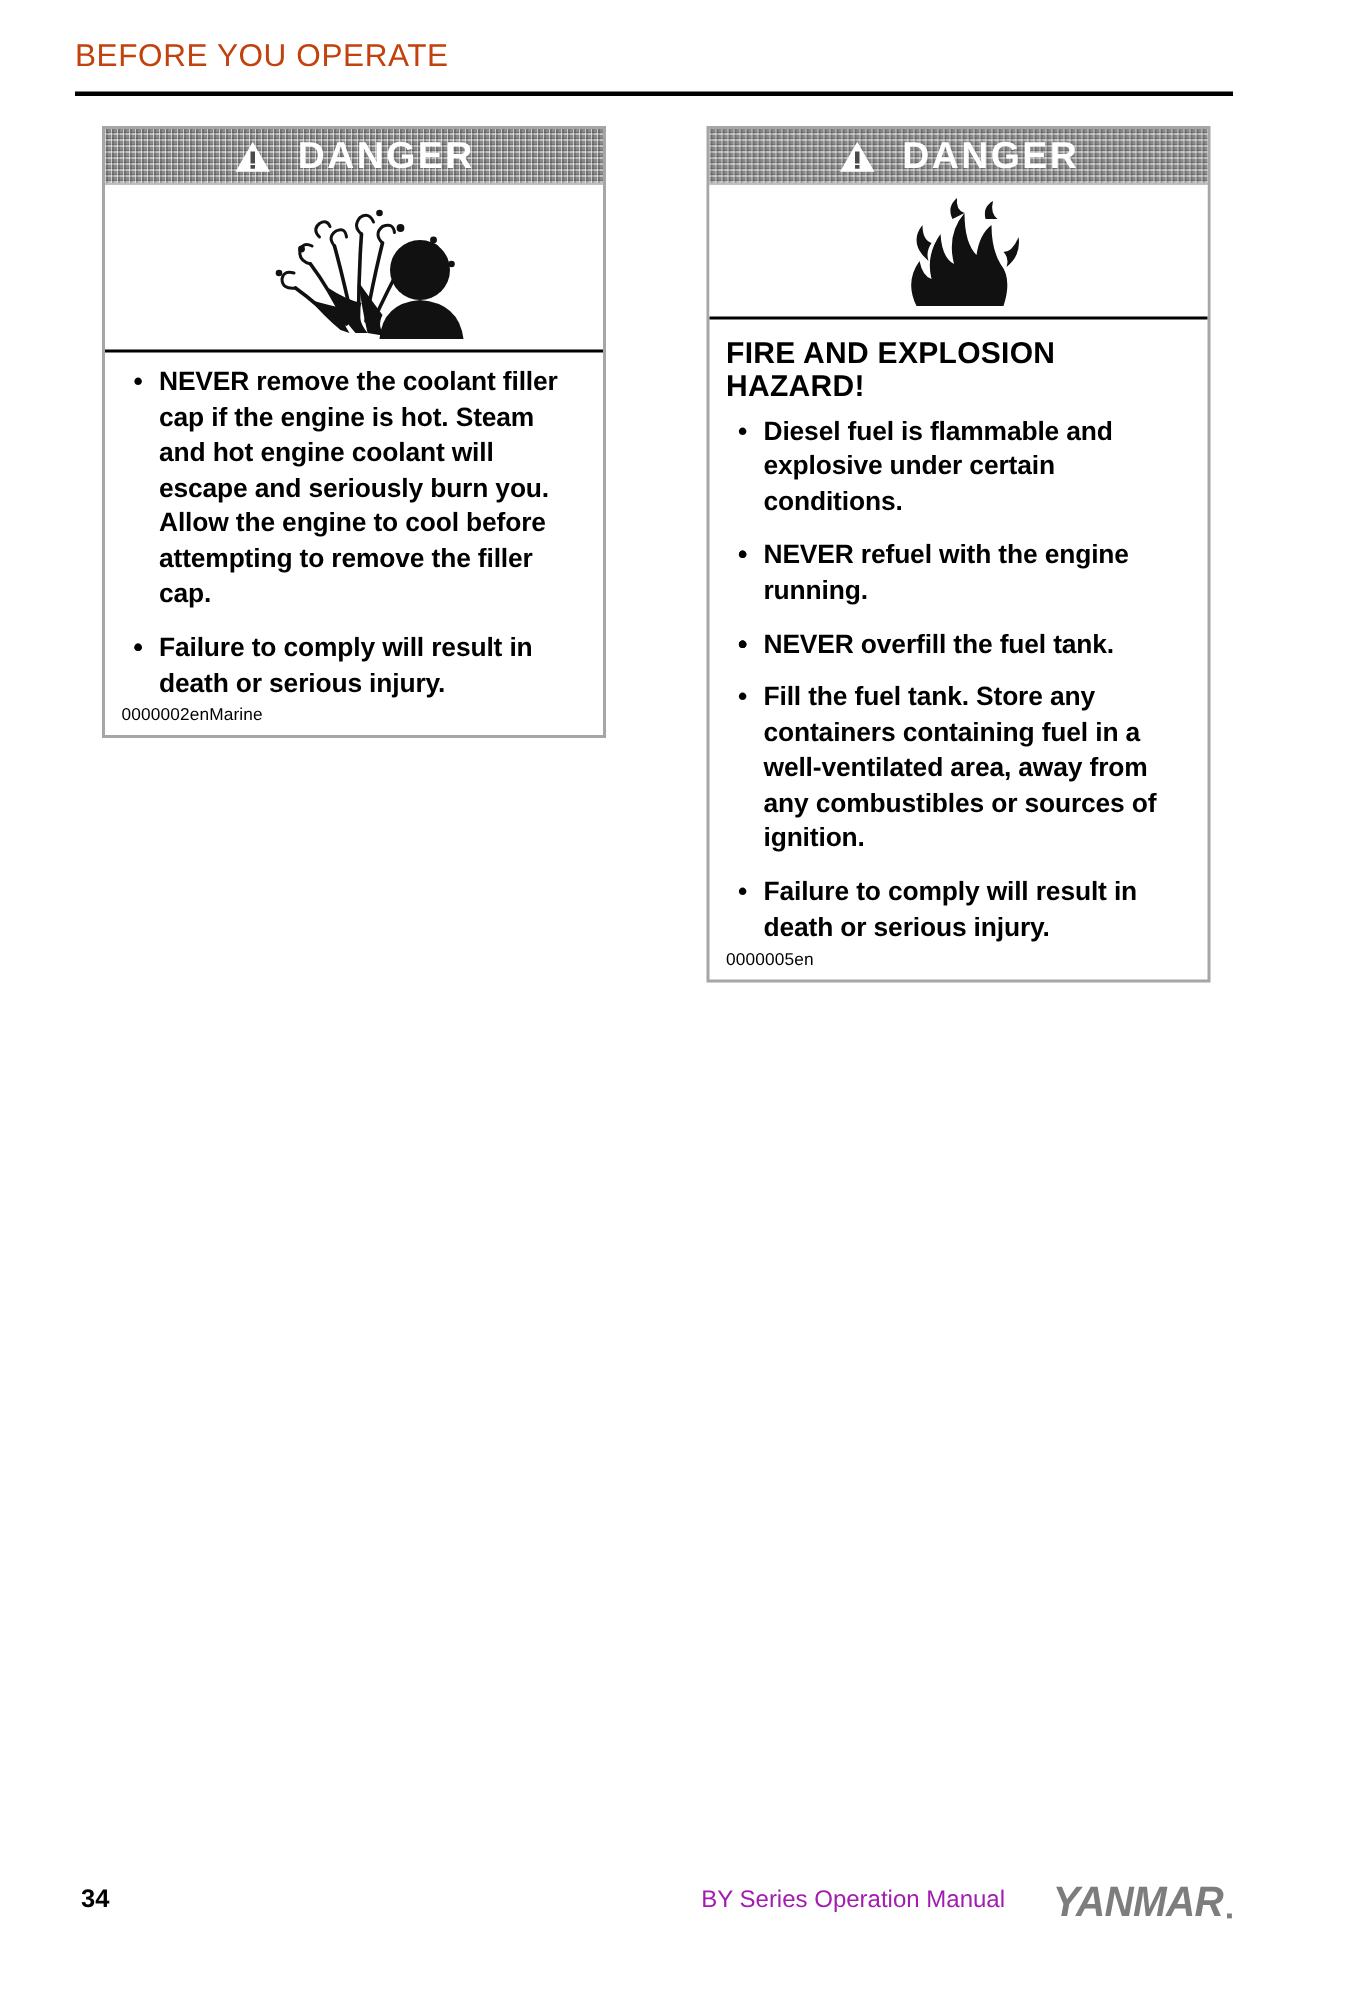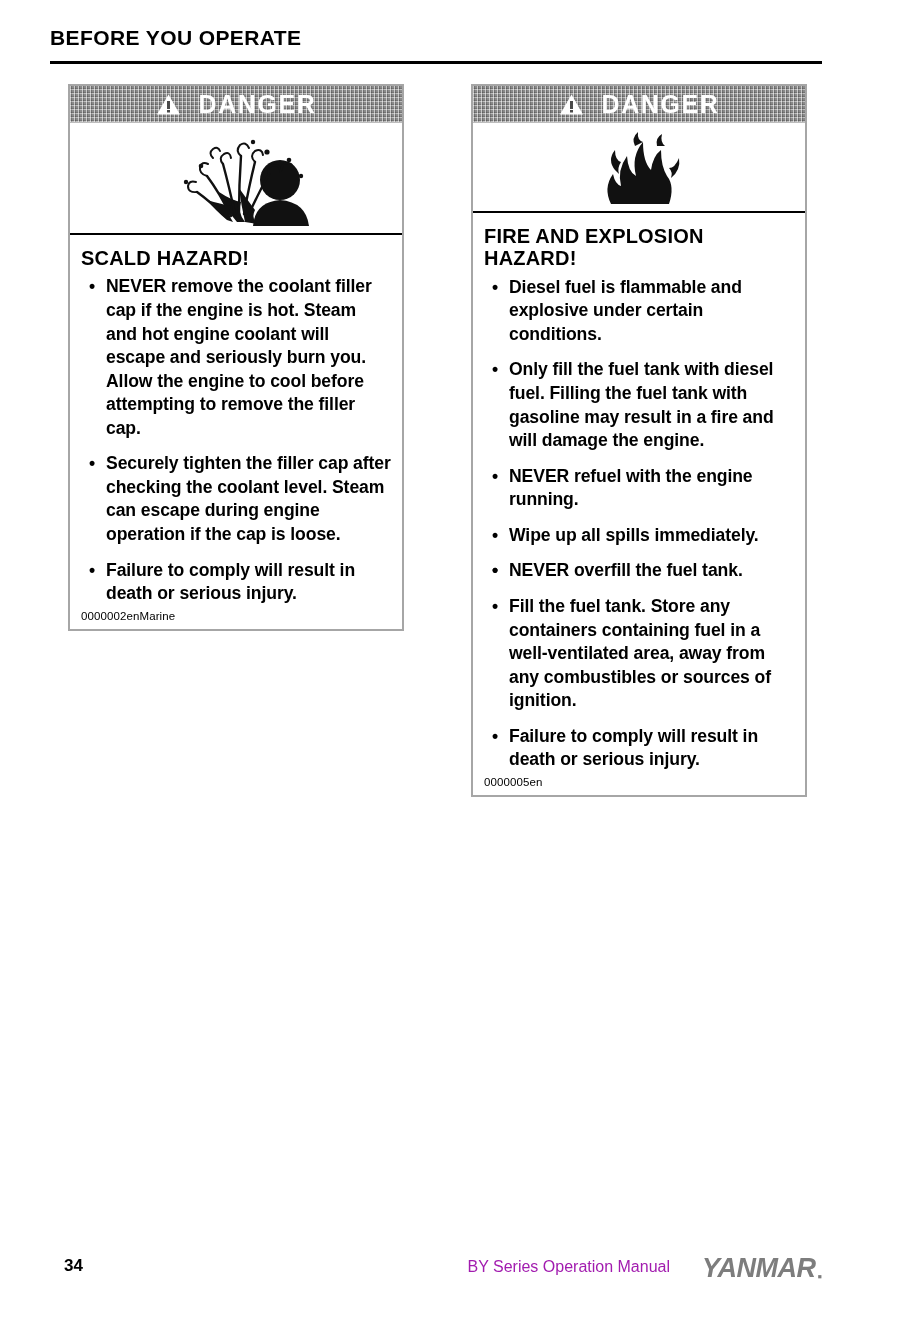--- a/index.html
+++ b/index.html
@@ -18,24 +18,24 @@
 
   
   #page-header {
     position: absolute;
     left: 50px;
     top: 26px;
     width: 772px;
   }
   #page-title {
     font-size: 21px;
-    font-weight: bold;
+    font-weight: normal;
     letter-spacing: 0.4px;
     line-height: 1.1;
-    color: #000000;
+    color: #c2410c;
   }
   #header-rule {
     position: absolute;
     left: 50px;
     top: 61px;
     width: 772px;
     height: 0;
     border-top: 3px solid #000;
   }
 
@@ -151,21 +151,21 @@
   
   #page-footer {
     position: absolute;
     left: 50px;
     top: 1253px;
     width: 772px;
     height: 34px;
   }
   #footer-page-number {
     position: absolute;
-    left: 14px;
+    left: 4px;
     top: 3px;
     font-size: 17px;
     font-weight: bold;
   }
   #footer-manual-title {
     position: absolute;
     right: 152px;
     top: 5px;
     font-size: 16px;
     color: #a21caf;
@@ -251,29 +251,27 @@
         <circle cx="140" cy="30" r="2.3"></circle>
         <circle cx="52" cy="36" r="2.3"></circle>
         <circle cx="37" cy="52" r="2.2"></circle>
         <circle cx="152" cy="46" r="2.2"></circle>
         <circle cx="104" cy="12" r="2.2"></circle>
       </g>
     </svg>
   </div>
 
   <div class="danger-body">
-    <div class="hazard-title">SCALD HAZARD!</div>
     <ul class="bullet-list">
       <li class="bullet-item">
         <span class="bullet-dot">•</span>
         <span>NEVER remove the coolant filler cap if the engine is hot. Steam and hot engine coolant will escape and seriously burn you. Allow the engine to cool before attempting to remove the filler cap.</span>
       </li>
       <li class="bullet-item">
         <span class="bullet-dot">•</span>
-        <span>Securely tighten the filler cap after checking the coolant level. Steam can escape during engine operation if the cap is loose.</span>
       </li>
       <li class="bullet-item">
         <span class="bullet-dot">•</span>
         <span>Failure to comply will result in death or serious injury.</span>
       </li>
     </ul>
     <div class="doc-code">0000002enMarine</div>
   </div>
 </div>
 
@@ -309,29 +307,27 @@
 
   <div class="danger-body">
     <div class="hazard-title">FIRE AND EXPLOSION HAZARD!</div>
     <ul class="bullet-list">
       <li class="bullet-item">
         <span class="bullet-dot">•</span>
         <span>Diesel fuel is flammable and explosive under certain conditions.</span>
       </li>
       <li class="bullet-item">
         <span class="bullet-dot">•</span>
-        <span>Only fill the fuel tank with diesel fuel. Filling the fuel tank with gasoline may result in a fire and will damage the engine.</span>
       </li>
       <li class="bullet-item">
         <span class="bullet-dot">•</span>
         <span>NEVER refuel with the engine running.</span>
       </li>
       <li class="bullet-item">
         <span class="bullet-dot">•</span>
-        <span>Wipe up all spills immediately.</span>
       </li>
       <li class="bullet-item">
         <span class="bullet-dot">•</span>
       </li>
       <li class="bullet-item">
         <span class="bullet-dot">•</span>
         <span>NEVER overfill the fuel tank.</span>
       </li>
       <li class="bullet-item">
         <span class="bullet-dot">•</span>

